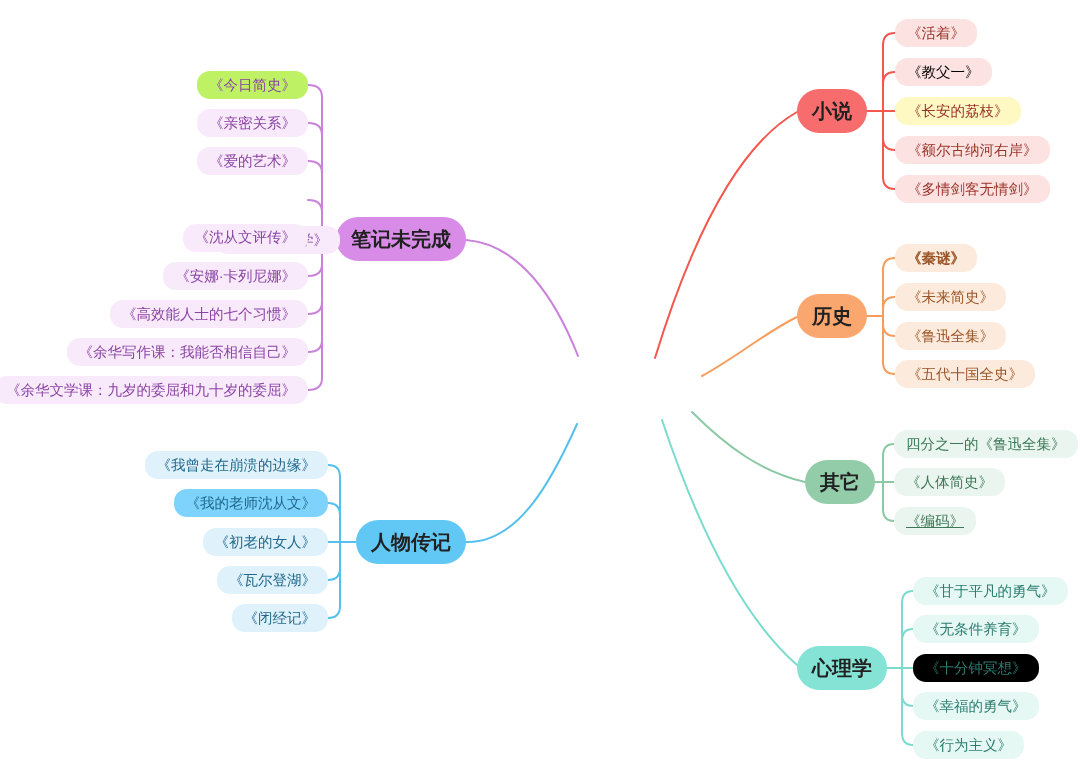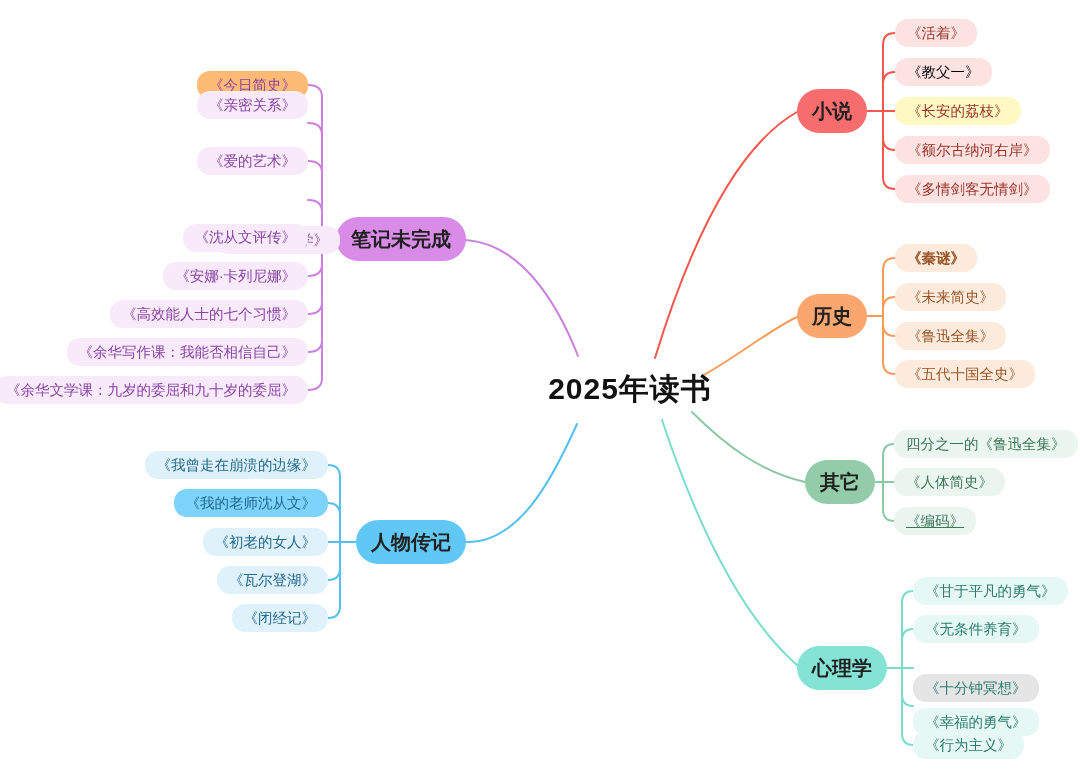--- a/index.html
+++ b/index.html
@@ -46,26 +46,25 @@
     <path d="M895 258Q883 258 883 270M895 297Q883 297 883 309M895 336Q883 336 883 324M895 374Q883 374 883 362M883 270L883 362M867 316L883 316" stroke="#F69D5C"></path>
     <path d="M702 376C740 355 766 332 797 317" stroke="#F69D5C"></path>
 
     <path d="M894 444Q883 444 883 456M894 482L883 482M894 521Q883 521 883 509M883 456L883 509M862 482L883 482" stroke="#8BC8A4"></path>
     <path d="M692 412C728 448 762 472 805 482" stroke="#8BC8A4"></path>
 
     <path d="M913 591Q902 591 902 603M913 629Q902 629 902 641M913 668L902 668M913 706Q902 706 902 694M913 745Q902 745 902 733M902 603L902 733M884 668L902 668" stroke="#79DCCC"></path>
     <path d="M662 420C697 525 740 615 797 665" stroke="#79DCCC"></path>
   </svg>
 
-  <div class="center-topic" style="left:630px;top:389px">2025年读书</div>
 
   <div>
     <div class="node main" style="left: 336px; top: 239px; background: rgb(216, 140, 232);">笔记未完成</div>
-    <div class="node child" style="right: 772px; top: 85px; background: #fdba74; color: rgb(138, 68, 163);">《今日简史》</div>
-    <div class="node child" style="right: 772px; top: 105px; background: rgb(248, 234, 251); color: rgb(138, 68, 163);">《亲密关系》</div>
+    <div class="node child" style="right: 772px; top: 85px; background: #bef264; color: rgb(138, 68, 163);">《今日简史》</div>
+    <div class="node child" style="right: 772px; top: 123px; background: rgb(248, 234, 251); color: rgb(138, 68, 163);">《亲密关系》</div>
     <div class="node child" style="right: 772px; top: 161px; background: rgb(248, 234, 251); color: rgb(138, 68, 163);">《爱的艺术》</div>
     <div class="node child" style="right: 740px; top: 200px; background: rgb(248, 234, 251); color: rgb(138, 68, 163); margin-top: 40px;">《金钱心理学》</div>
     <div class="node child" style="right: 772px; top: 238px; background: rgb(248, 234, 251); color: rgb(138, 68, 163); font-family: Liberation Mono, monospace;">《沈从文评传》</div>
     <div class="node child" style="right: 772px; top: 276px; background: rgb(248, 234, 251); color: rgb(138, 68, 163);">《安娜·卡列尼娜》</div>
     <div class="node child" style="right: 772px; top: 314px; background: rgb(248, 234, 251); color: rgb(138, 68, 163);">《高效能人士的七个习惯》</div>
     <div class="node child" style="right: 772px; top: 352px; background: rgb(248, 234, 251); color: rgb(138, 68, 163);">《余华写作课：我能否相信自己》</div>
     <div class="node child" style="right: 772px; top: 390px; background: rgb(248, 234, 251); color: rgb(138, 68, 163);">《余华文学课：九岁的委屈和九十岁的委屈》</div>
   </div>
 
   <div>
@@ -98,18 +97,18 @@
     <div class="node main" style="left: 805px; top: 482px; background: rgb(147, 204, 169);">其它</div>
     <div class="node child" style="left: 894px; top: 444px; background: rgb(235, 245, 239); color: rgb(59, 120, 87);">四分之一的《鲁迅全集》</div>
     <div class="node child" style="left: 894px; top: 482px; background: rgb(235, 245, 239); color: rgb(59, 120, 87);">《人体简史》</div>
     <div class="node child" style="left: 894px; top: 521px; background: rgb(235, 245, 239); color: rgb(59, 120, 87); text-decoration: underline;">《编码》</div>
   </div>
 
   <div>
     <div class="node main" style="left: 797px; top: 668px; background: rgb(132, 227, 213);">心理学</div>
     <div class="node child" style="left: 913px; top: 591px; background: rgb(230, 248, 244); color: rgb(43, 125, 111);">《甘于平凡的勇气》</div>
     <div class="node child" style="left: 913px; top: 629px; background: rgb(230, 248, 244); color: rgb(43, 125, 111);">《无条件养育》</div>
-    <div class="node child" style="left: 913px; top: 668px; background: #e5e5e5; color: rgb(43, 125, 111); margin-top: 20px;">《十分钟冥想》</div>
-    <div class="node child" style="left: 913px; top: 706px; background: rgb(230, 248, 244); color: rgb(43, 125, 111); margin-top: 16px;">《幸福的勇气》</div>
+    <div class="node child" style="left: 913px; top: 668px; background: #000000; color: rgb(43, 125, 111);">《十分钟冥想》</div>
+    <div class="node child" style="left: 913px; top: 706px; background: rgb(230, 248, 244); color: rgb(43, 125, 111);">《幸福的勇气》</div>
     <div class="node child" style="left: 913px; top: 745px; background: rgb(230, 248, 244); color: rgb(43, 125, 111);">《行为主义》</div>
   </div>
 
 </div>
 
 </body></html>

